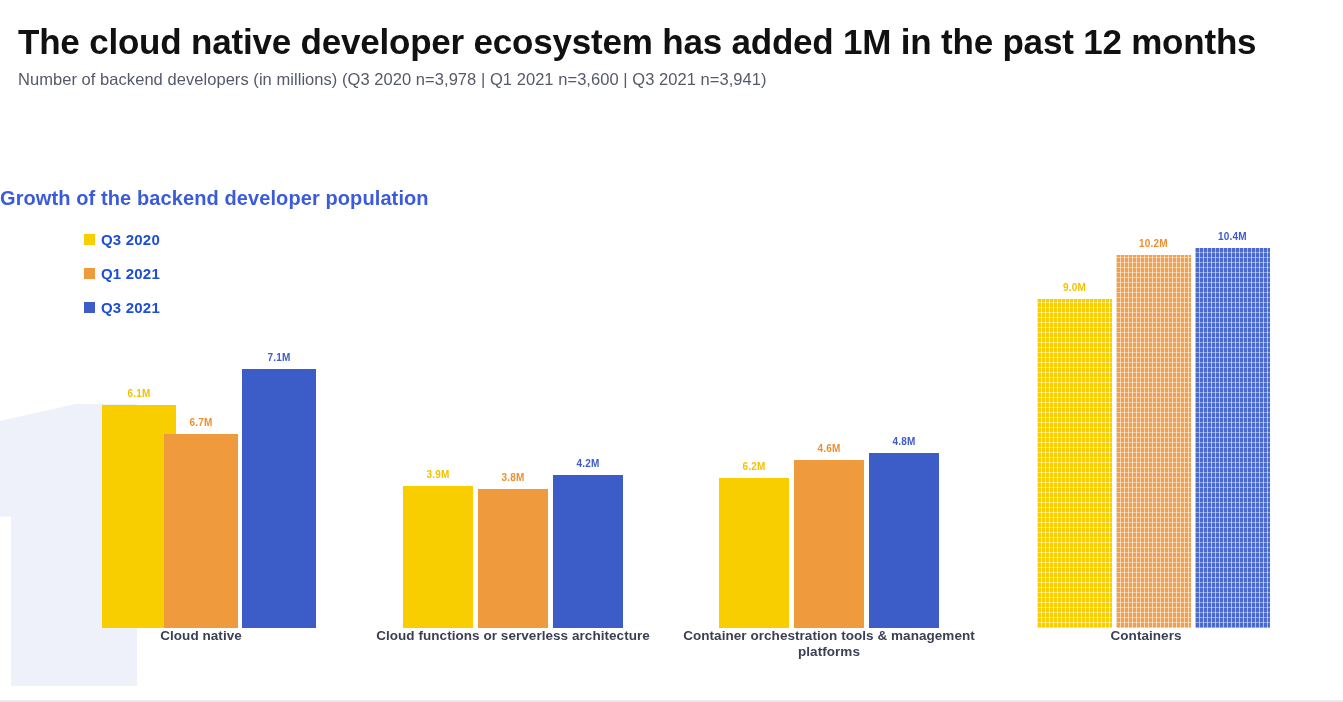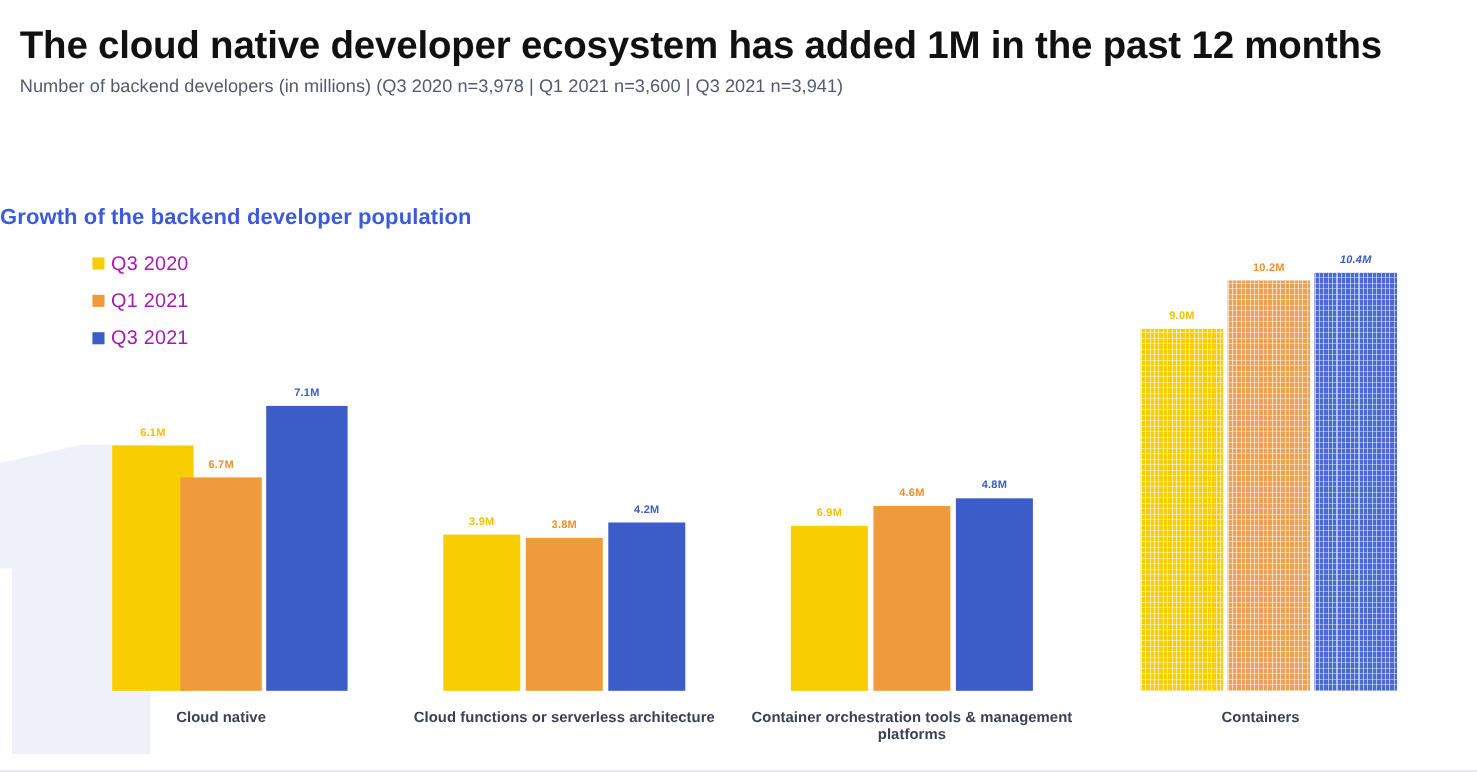--- a/index.html
+++ b/index.html
@@ -90,23 +90,23 @@
     height: 26px;
     margin-bottom: 8px;
   }
   .legend-swatch {
     width: 11px;
     height: 11px;
     margin-right: 6px;
     flex: 0 0 auto;
   }
   .legend-label {
-    font-size: 18px;
-    font-weight: 400;
-    color: #a21caf;
+    font-size: 15px;
+    font-weight: 700;
+    color: #1d4ed8;
     letter-spacing: 0.2px;
     white-space: nowrap;
   }
 
   
   .plot {
     position: absolute;
     left: 0;
     top: 0;
     width: 1343px;
@@ -181,21 +181,21 @@
   }
   .bar-value.c0 { color: #f2c200; }
   .bar-value.c1 { color: #ee8f2e; }
   .bar-value.c2 { color: #3c5cc8; }
 
   .cat-label {
     position: absolute;
     top: 100%;
     left: 50%;
     transform: translateX(-50%);
-    margin-top: 16px;
+    margin-top: 0;
     width: 330px;
     text-align: center;
     font-size: 13.5px;
     font-weight: bold;
     color: #3a3f52;
     line-height: 1.22;
     letter-spacing: 0.05px;
   }
 
   
@@ -278,21 +278,21 @@
                 <div class="bar-value c2">4.2M</div>
               </div>
             </div>
           </div>
           <div class="cat-label">Cloud functions or serverless architecture</div>
         </div>
         <div class="cluster" style="left: 714px; width: 230px;">
           <div class="bars" style="gap: 5px;">
             <div class="bar-slot" style="width: 70px;">
               <div class="bar c0" title="Q3 2020 — Container orchestration tools &amp; management platforms: 4.1M" style="height: 149.739px;">
-                <div class="bar-value c0">6.9M</div>
+                <div class="bar-value c0">6.2M</div>
               </div>
             </div>
             <div class="bar-slot" style="width: 70px;">
               <div class="bar c1" title="Q1 2021 — Container orchestration tools &amp; management platforms: 4.6M" style="height: 168px;">
                 <div class="bar-value c1">4.6M</div>
               </div>
             </div>
             <div class="bar-slot" style="width: 70px;">
               <div class="bar c2" title="Q3 2021 — Container orchestration tools &amp; management platforms: 4.8M" style="height: 175.304px;">
                 <div class="bar-value c2">4.8M</div>
@@ -306,21 +306,21 @@
             <div class="bar-slot" style="width: 78px; margin-left: 15px;">
               <div class="bar c0 textured" title="Q3 2020 — Containers: 9.0M" style="height: 328.696px;">
                 <div class="bar-value c0">9.0M</div>
               </div>
             </div>
             <div class="bar-slot" style="width: 78px;">
               <div class="bar c1 textured" title="Q1 2021 — Containers: 10.2M" style="height: 372.522px;">
                 <div class="bar-value c1">10.2M</div>
               </div>
             </div>
-            <div class="bar-slot" style="width: 78px; font-style: italic;">
+            <div class="bar-slot" style="width: 78px;">
               <div class="bar c2 textured" title="Q3 2021 — Containers: 10.4M" style="height: 379.826px;">
                 <div class="bar-value c2">10.4M</div>
               </div>
             </div>
           </div>
           <div class="cat-label">Containers</div>
         </div>
       </div>
 
   </div>

